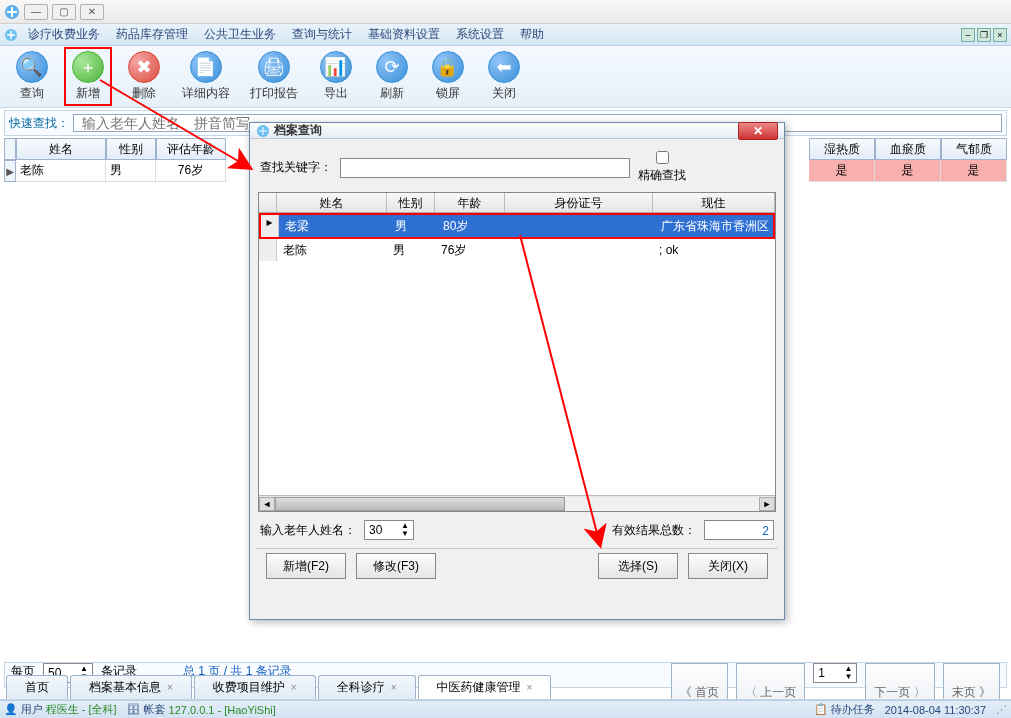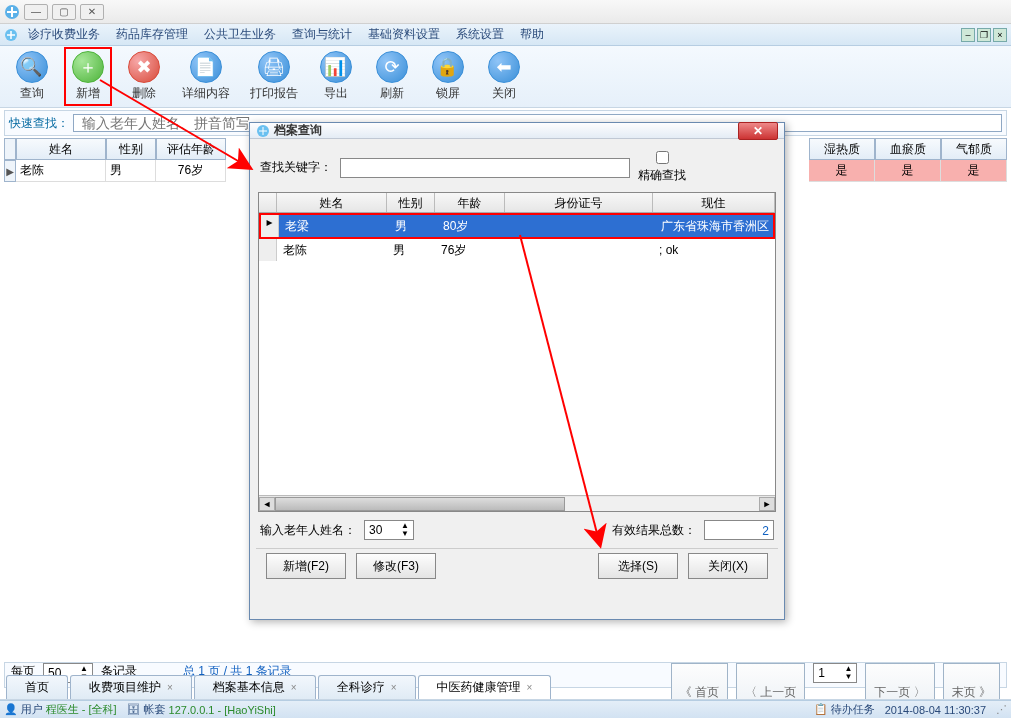--- a/index.html
+++ b/index.html
@@ -286,22 +286,22 @@
   <div class="spin" style="width:44px;height:20px;border:1px solid #888;background:#fff;display:flex;align-items:center;justify-content:space-between;padding:0 4px;">
     <span>1</span>
     <span style="font-size:8px;line-height:8px;">▲<br>▼</span>
   </div>
   <div class="pbtn">下一页 〉</div>
   <div class="pbtn">末页 》</div>
 </div>
 
 <div class="tabbar">
   <div class="tab"><span>首页</span></div>
+  <div class="tab"><span>档案基本信息</span><span class="closex">×</span></div>
   <div class="tab"><span>收费项目维护</span><span class="closex">×</span></div>
-  <div class="tab"><span>档案基本信息</span><span class="closex">×</span></div>
   <div class="tab"><span>全科诊疗</span><span class="closex">×</span></div>
   <div class="tab active"><span>中医药健康管理</span><span class="closex">×</span></div>
 </div>
 
 <div class="statusbar">
   <div class="sseg">
     <span style="color:#2a8a2a">👤</span>
     <span>用户</span>
     <span class="greentxt">程医生 - [全科]</span>
   </div>

